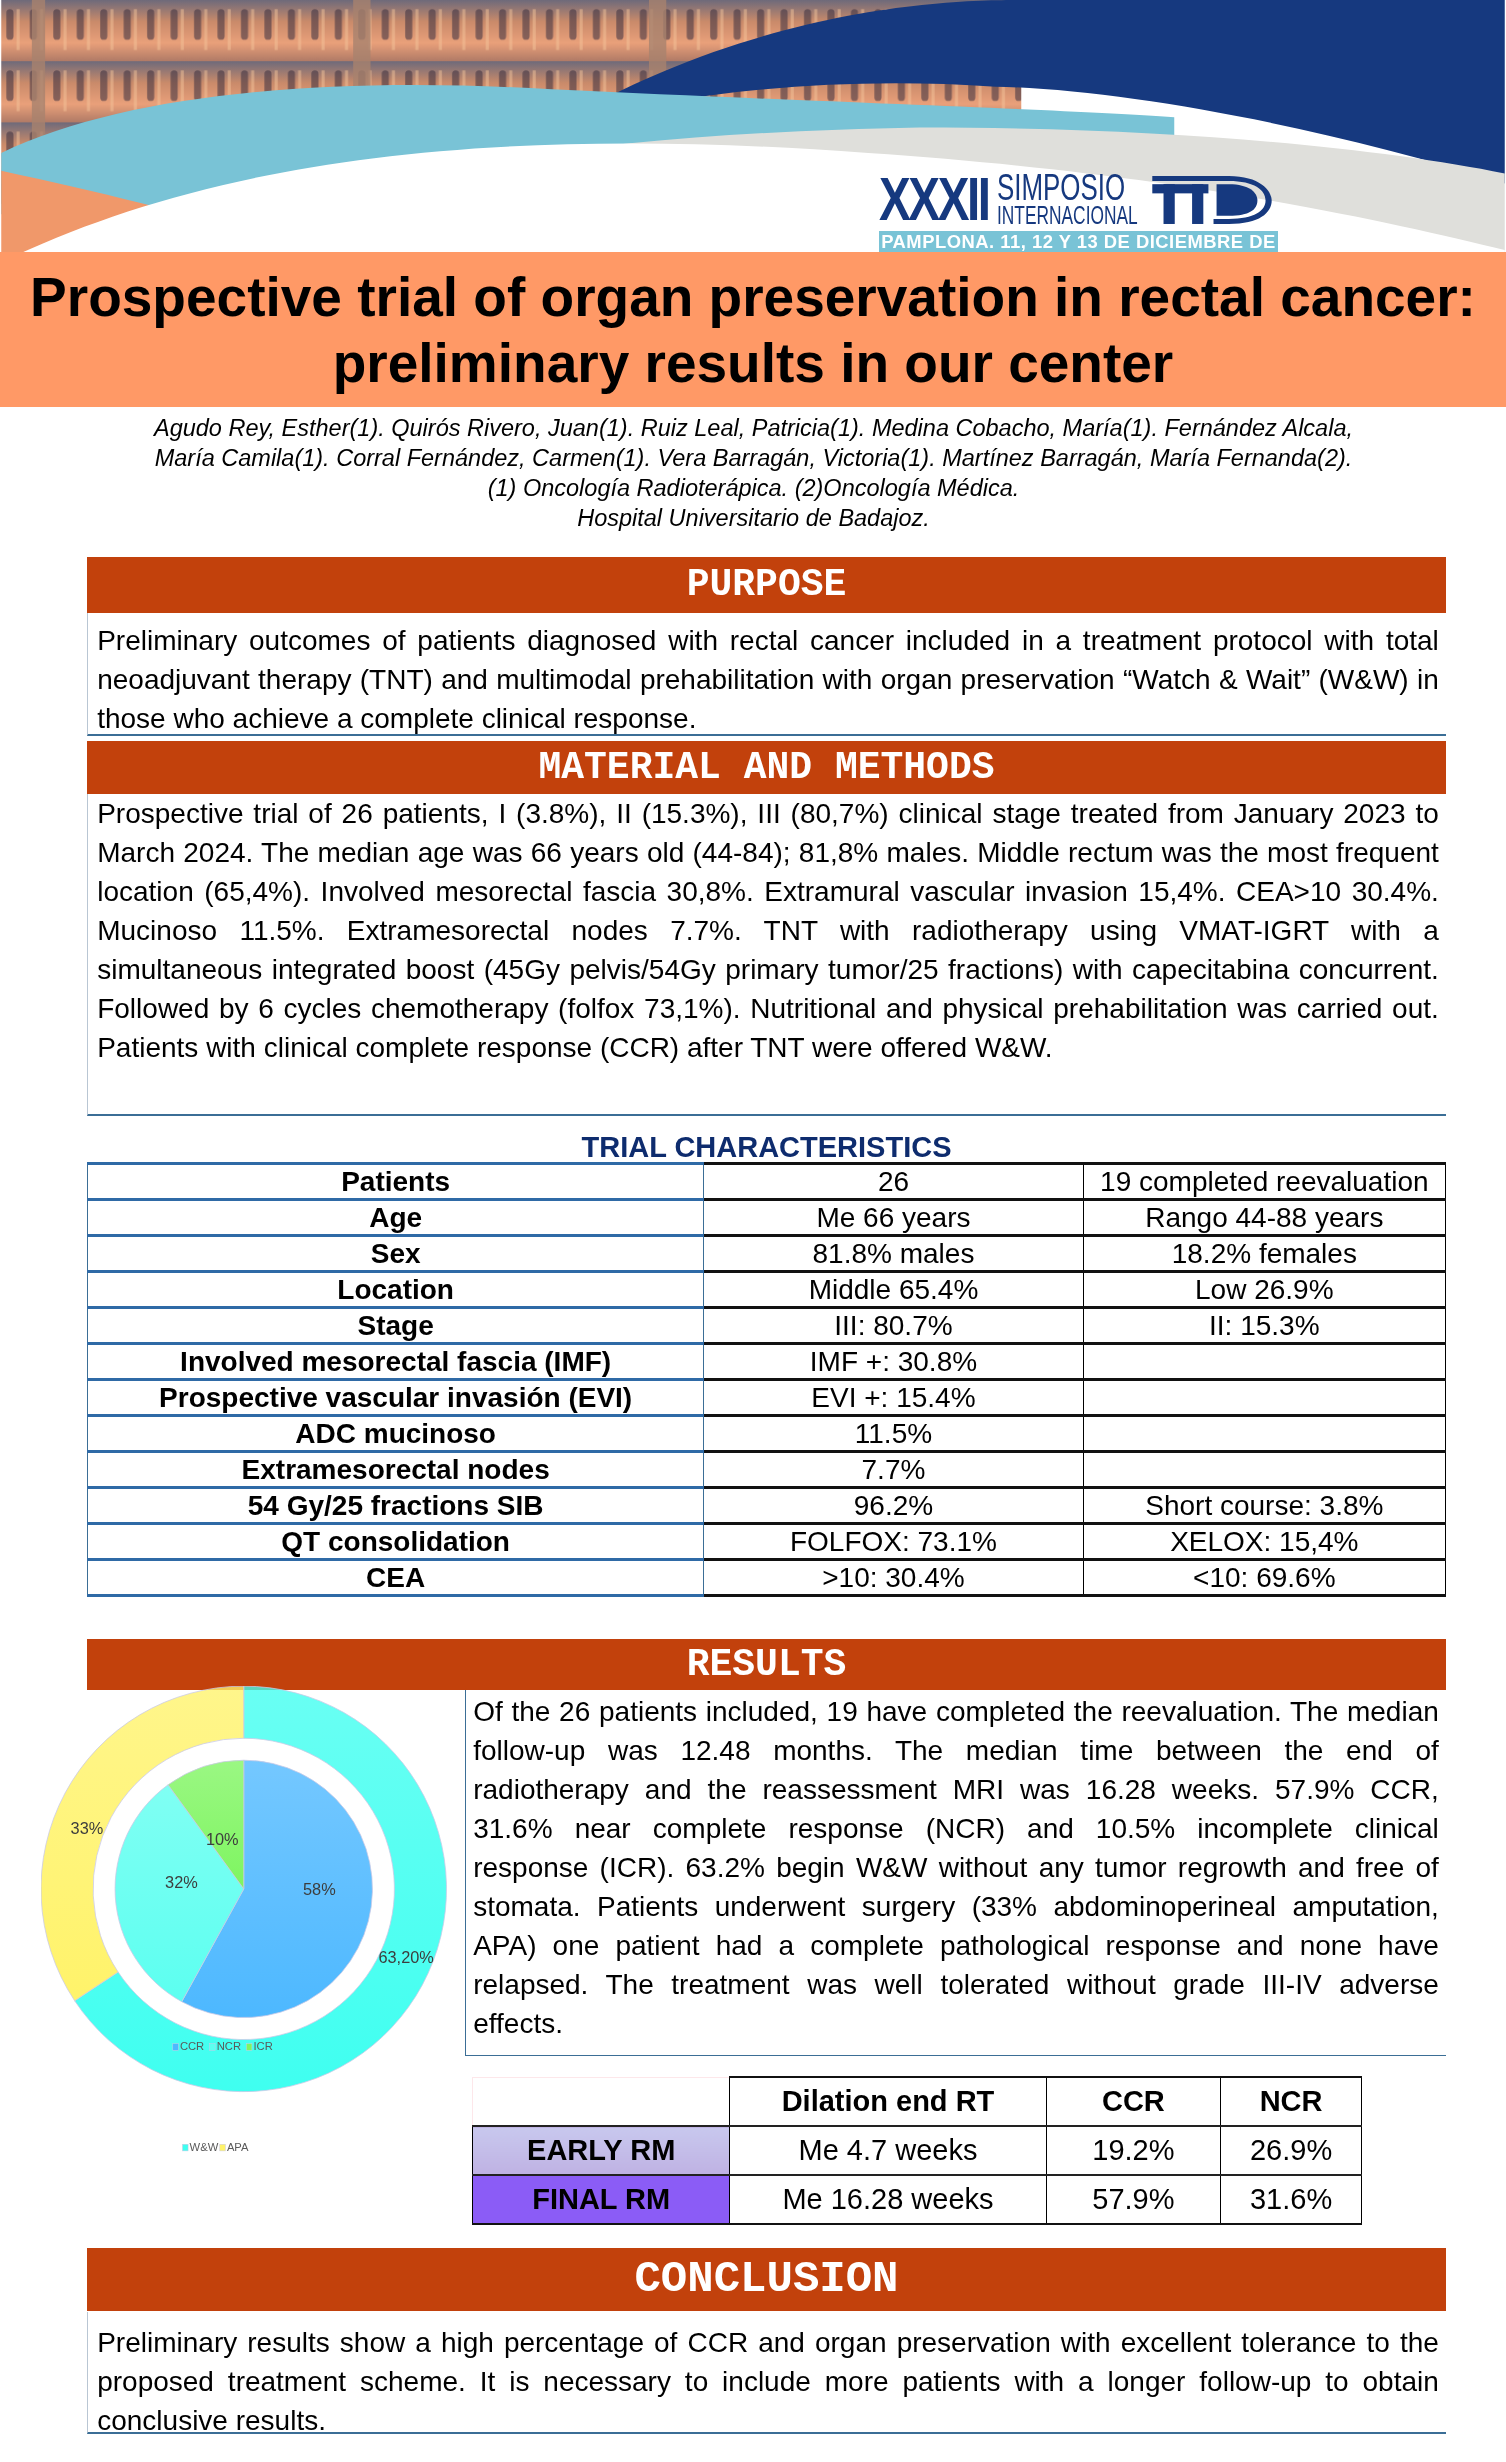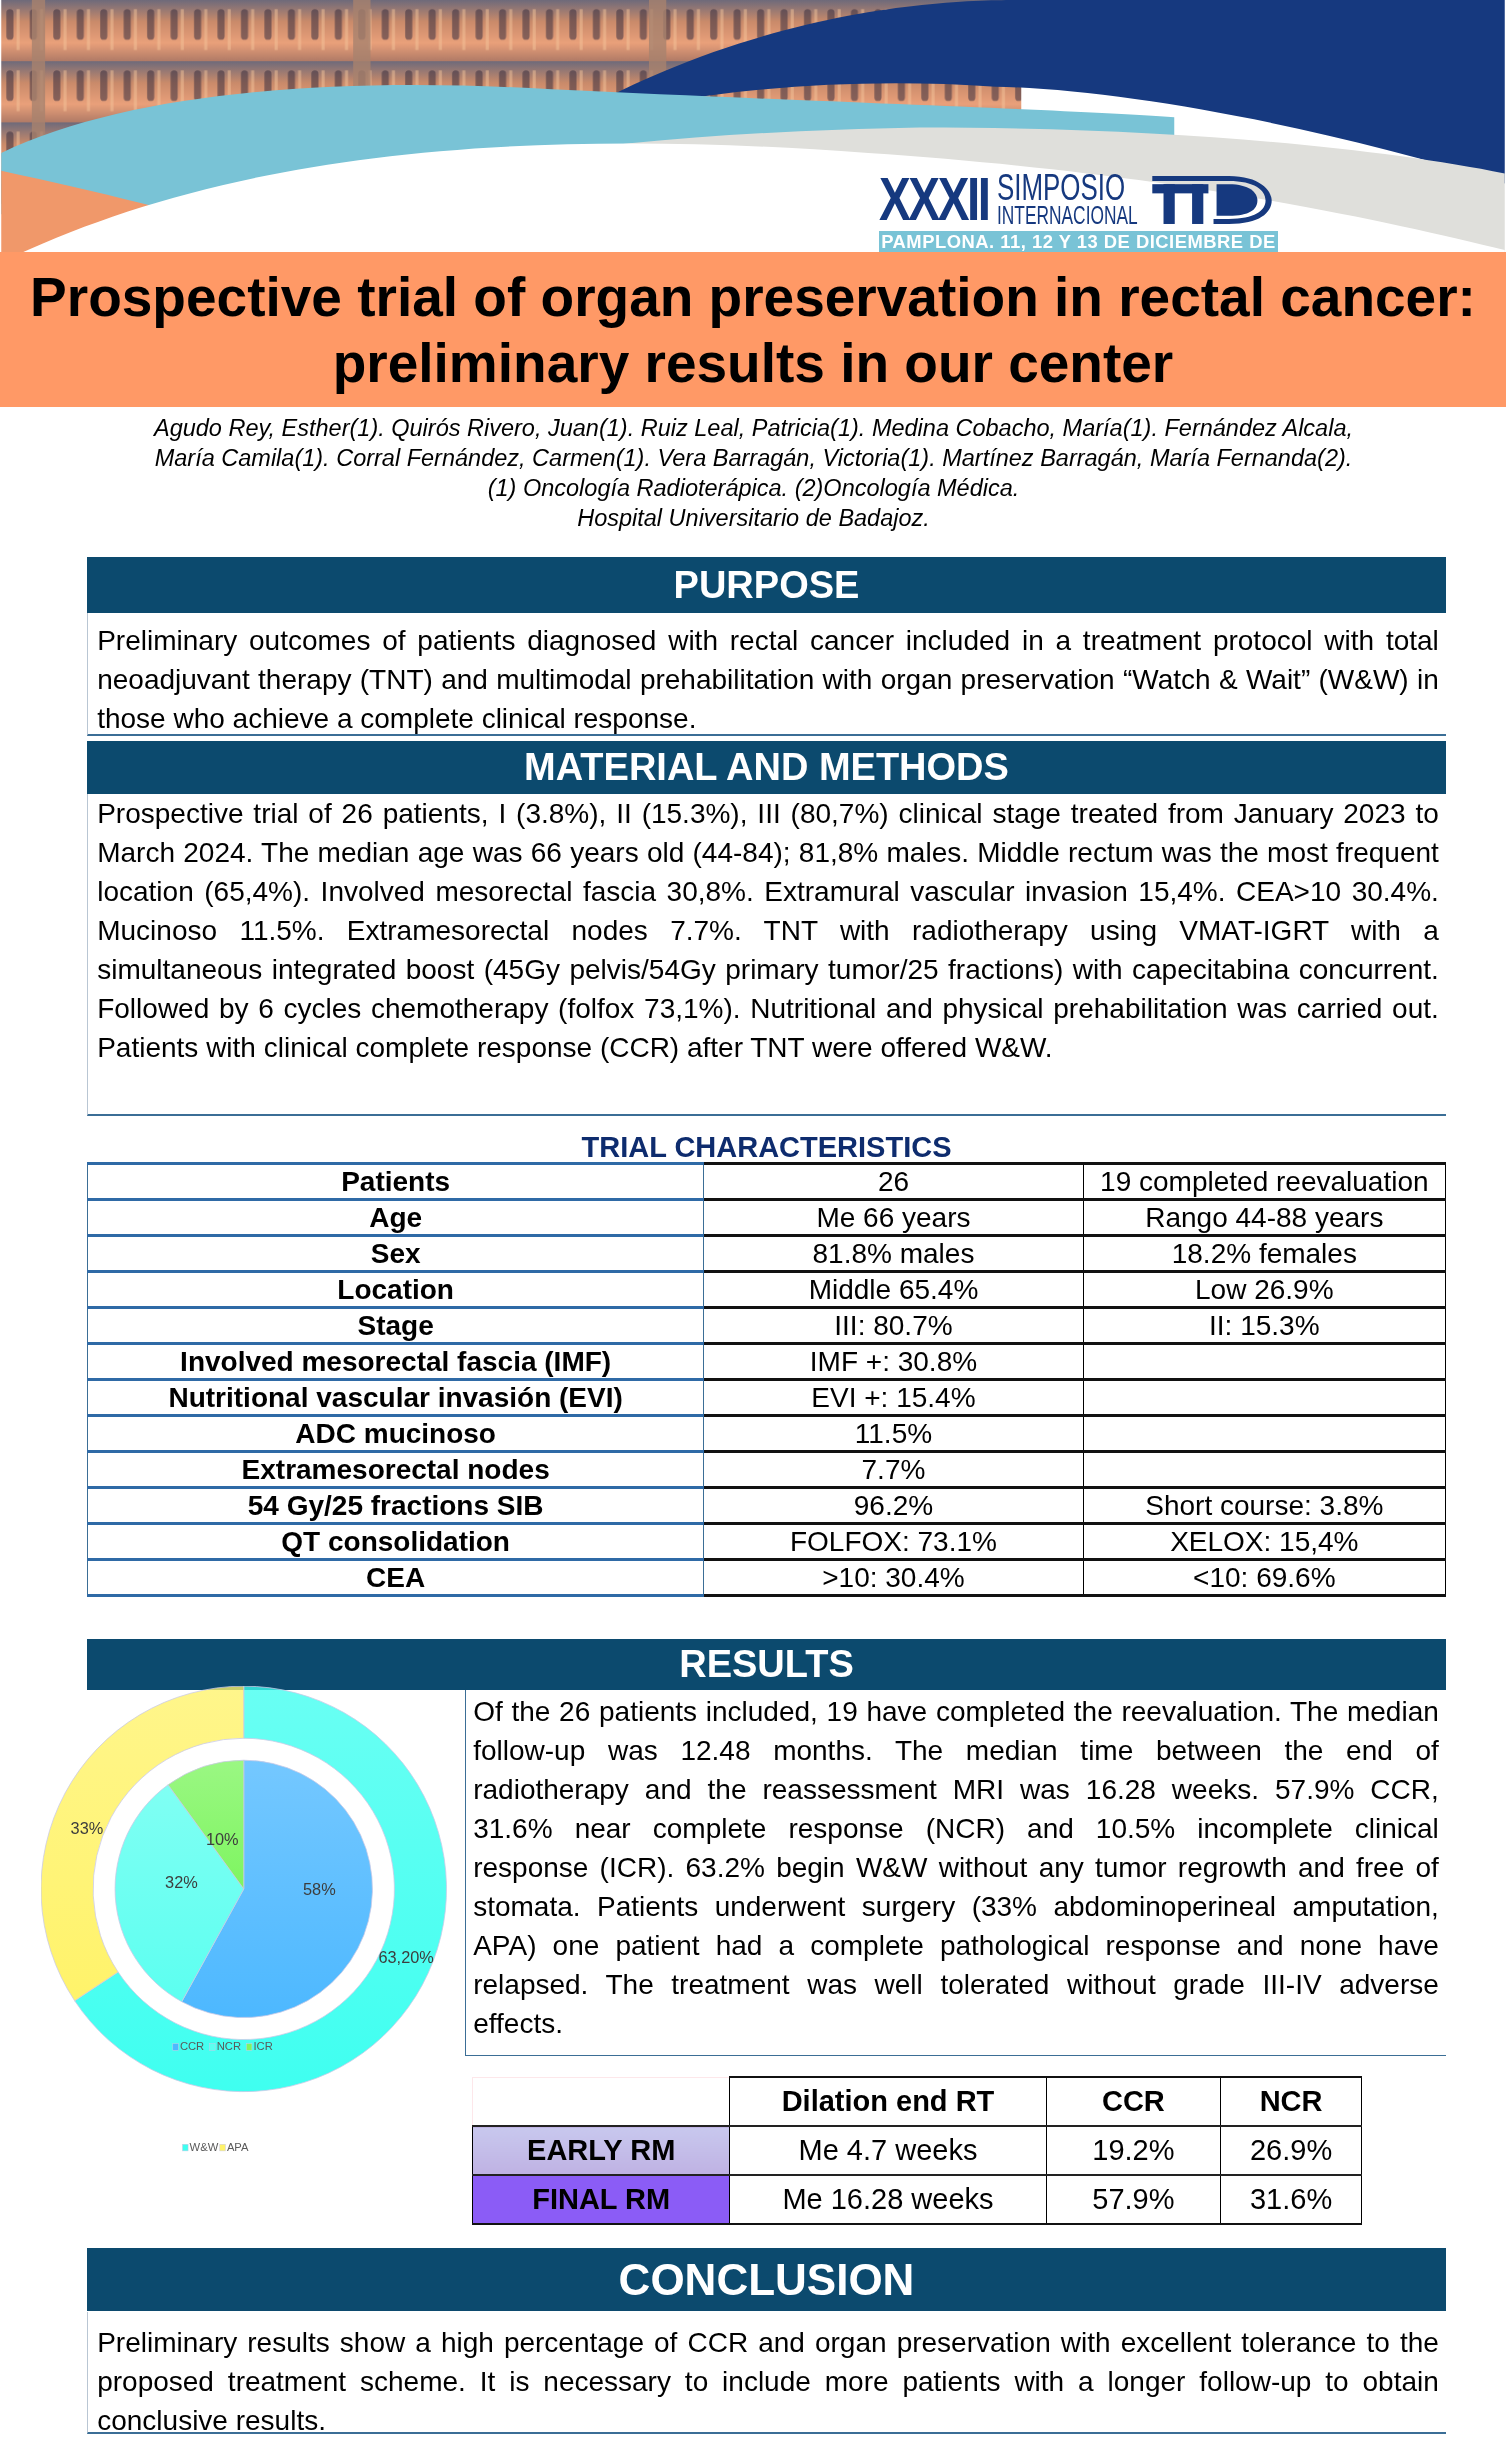--- a/index.html
+++ b/index.html
@@ -24,22 +24,22 @@
   
   #title-bar { position: absolute; left: 0; top: 252px; width: 1506px; height: 155px; background: #ff9966;
     display: flex; align-items: center; justify-content: center; }
   #title { font-weight: 700; font-size: 55px; line-height: 66px; text-align: center; width: 1461px; }
 
   
   #authors { position: absolute; left: 82px; top: 413px; width: 1343px; text-align: center; font-style: italic;
     font-size: 23.5px; line-height: 30px; }
 
   
-  .sec-head { position: absolute; left: 87px; width: 1359px; background: #0c4a6e; color: #fff; font-weight: 700;
-    text-align: center; }
+  .sec-head { position: absolute; left: 87px; width: 1359px; background: #c2410c; color: #fff; font-weight: 700;
+    text-align: center; font-family: Liberation Mono, monospace; }
   .sec-body { position: absolute; left: 87px; width: 1359px; border-left: 1px solid #b9c6d3; border-bottom: 2px solid #3b6e96;
     font-size: 28px; line-height: 39px; text-align: justify; padding: 0 7.2px 0 9.2px; }
 
   #purpose-head { top: 557px; height: 56px; font-size: 38px; line-height: 56px; }
   #purpose-body { top: 613px; height: 123px; padding-top: 8px; }
   #methods-head { top: 741px; height: 53px; font-size: 38px; line-height: 53px; }
   #methods-body { top: 794px; height: 322px; padding-top: 0; }
 
   
   #trial-title { position: absolute; left: 87px; top: 1127px; width: 1359px; text-align: center; font-weight: 700;
@@ -173,21 +173,21 @@
         <td class="label">Stage</td>
         <td class="v1">III: 80.7%</td>
         <td class="v2">II: 15.3%</td>
       </tr>
       <tr>
         <td class="label">Involved mesorectal fascia (IMF)</td>
         <td class="v1">IMF +: 30.8%</td>
         <td class="v2"></td>
       </tr>
       <tr>
-        <td class="label">Nutritional vascular invasión (EVI)</td>
+        <td class="label">Prospective vascular invasión (EVI)</td>
         <td class="v1">EVI +: 15.4%</td>
         <td class="v2"></td>
       </tr>
       <tr>
         <td class="label">ADC mucinoso</td>
         <td class="v1">11.5%</td>
         <td class="v2"></td>
       </tr>
       <tr>
         <td class="label">Extramesorectal nodes</td>

